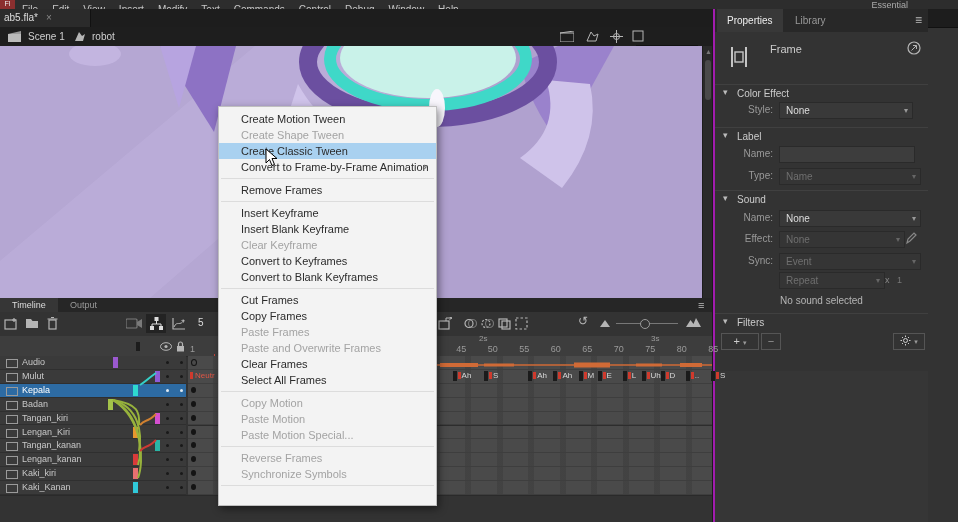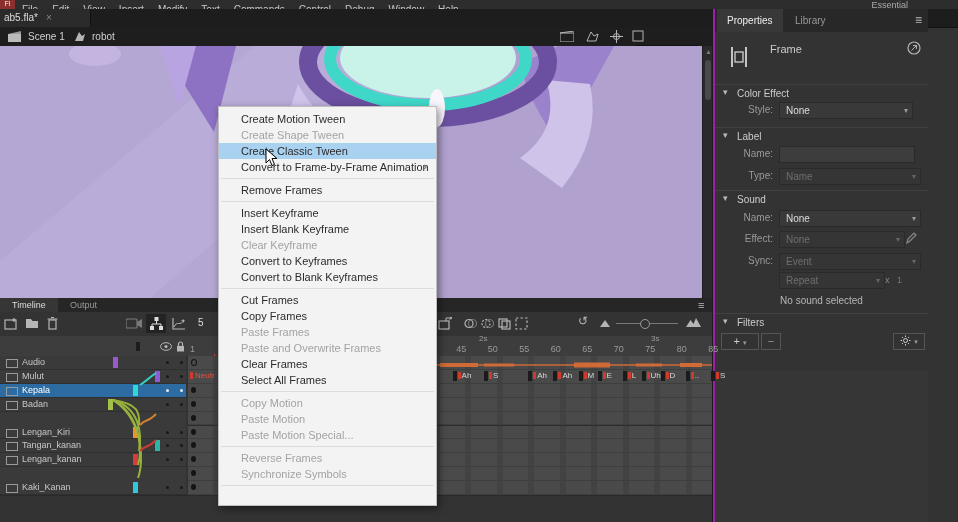--- a/index.html
+++ b/index.html
@@ -404,38 +404,52 @@
           <div class="ldot" style="left: 166px;"></div>
           <div class="ldot" style="left: 180px;"></div>
         </div>
         <div class="lrow" style="top: 41.7px; height: 12.9px;">
           <div class="licon"></div>
           <div class="lname">Badan</div>
           <div class="lmark" style="left: 108px; background: rgb(163, 194, 74);"></div>
           <div class="ldot" style="left: 166px;"></div>
           <div class="ldot" style="left: 180px;"></div>
         </div>
+        <div class="lrow" style="top: 55.6px; height: 12.9px;">
+          <div class="licon"></div>
+          <div class="lname">Tangan_kiri</div>
+          <div class="lmark" style="left: 155px; background: rgb(212, 79, 208);"></div>
+          <div class="ldot" style="left: 166px;"></div>
+          <div class="ldot" style="left: 180px;"></div>
+        </div>
         <div class="lrow" style="top: 69.5px; height: 12.9px;">
           <div class="licon"></div>
           <div class="lname">Lengan_Kiri</div>
           <div class="lmark" style="left: 133px; background: rgb(232, 151, 46);"></div>
           <div class="ldot" style="left: 166px;"></div>
           <div class="ldot" style="left: 180px;"></div>
         </div>
         <div class="lrow" style="top: 83.4px; height: 12.9px;">
           <div class="licon"></div>
           <div class="lname">Tangan_kanan</div>
           <div class="lmark" style="left: 155px; background: rgb(42, 181, 165);"></div>
           <div class="ldot" style="left: 166px;"></div>
           <div class="ldot" style="left: 180px;"></div>
         </div>
         <div class="lrow" style="top: 97.3px; height: 12.9px;">
           <div class="licon"></div>
           <div class="lname">Lengan_kanan</div>
           <div class="lmark" style="left: 133px; background: rgb(217, 58, 58);"></div>
+          <div class="ldot" style="left: 166px;"></div>
+          <div class="ldot" style="left: 180px;"></div>
+        </div>
+        <div class="lrow" style="top: 111.2px; height: 12.9px;">
+          <div class="licon"></div>
+          <div class="lname">Kaki_kiri</div>
+          <div class="lmark" style="left: 133px; background: rgb(232, 112, 112);"></div>
           <div class="ldot" style="left: 166px;"></div>
           <div class="ldot" style="left: 180px;"></div>
         </div>
         <div class="lrow" style="top: 125.1px; height: 12.9px;">
           <div class="licon"></div>
           <div class="lname">Kaki_Kanan</div>
           <div class="lmark" style="left: 133px; background: rgb(48, 201, 217);"></div>
           <div class="ldot" style="left: 166px;"></div>
           <div class="ldot" style="left: 180px;"></div>
         </div>

